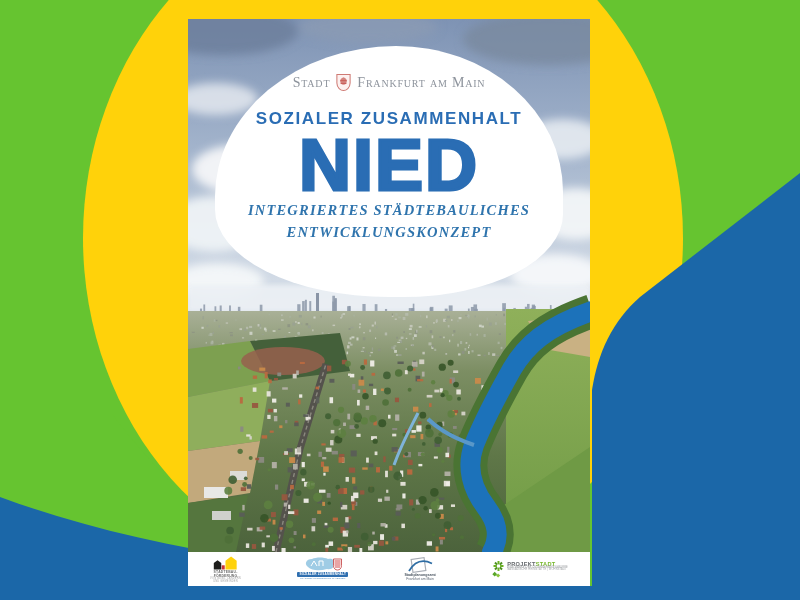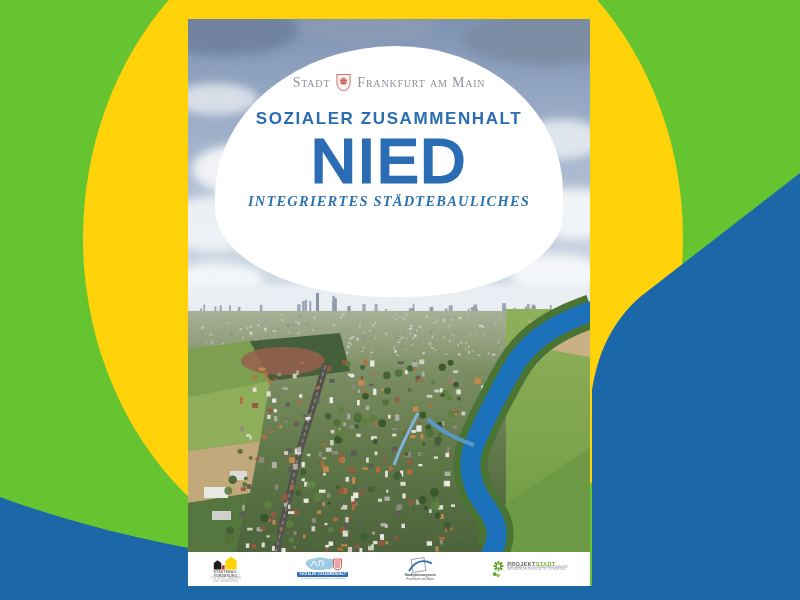--- a/index.html
+++ b/index.html
@@ -8,21 +8,21 @@
   .cover{position:absolute;left:188px;top:19px;width:402px;height:567px;background:#fdba74;overflow:hidden;}
   .photo{position:absolute;left:0;top:0;width:402px;height:533px;display:block;}
   
   .blob{position:absolute;left:27px;top:27px;width:348px;height:251px;background:#ffffff;
         border-radius:52% 48% 46% 50% / 60% 58% 33% 35%;
         display:flex;flex-direction:column;align-items:center;text-align:center;}
   .citylogo{margin-top:27px;display:flex;align-items:center;gap:5px;
             font-family:"Liberation Serif",serif;font-variant:small-caps;
             color:#8d939c;font-size:14px;letter-spacing:.8px;}
   .program{margin-top:17px;font-weight:bold;color:#2a6db4;font-size:17px;letter-spacing:1.6px;}
-  .bigtitle{margin-top:2px;font-weight:normal;color:#2a6db4;font-size:62px;line-height:.96;
+  .bigtitle{margin-top:2px;font-weight:bold;color:#2a6db4;font-size:72px;line-height:.96;
             letter-spacing:2px;-webkit-text-stroke:3px #2a6db4;}
   .subtitle{font-family:"Liberation Serif",serif;font-style:italic;font-weight:600;
             color:#2f74ad;font-size:14.5px;letter-spacing:1.2px;line-height:1.5;}
   
   .footer{position:absolute;left:0;top:533px;width:402px;height:34px;background:#fff;
           display:flex;align-items:center;justify-content:space-between;padding:0 22px;box-sizing:border-box;}
   .lg{display:flex;flex-direction:column;align-items:center;line-height:1.1;}
   .lg small{display:block;}
   .t1{font-size:3.4px;color:#6e6e6e;font-weight:bold;letter-spacing:.2px;}
   .t2{font-size:2.6px;color:#a5a5a5;letter-spacing:.2px;}
@@ -807,20 +807,21 @@
           <path d="M2,1.5 h14 v9 c0,5 -4,8 -7,8 c-3,0 -7,-3 -7,-8 Z" fill="#fdf1f0" stroke="#cf7a74" stroke-width="1.1"></path>
           <path d="M9,4.5 c-3.2,1 -4.2,3.2 -3,6.2 c2,2.2 4,2.2 6,0 c1.2,-3 0.2,-5.2 -3,-6.2" fill="#d4837e"></path>
           <path d="M5.5,8 h7 M6,11 h6" stroke="#c4524e" stroke-width=".8"></path>
         </svg>
         <span>Frankfurt am Main</span>
       </div>
       <div class="program">SOZIALER ZUSAMMENHALT</div>
       <div class="bigtitle">NIED</div>
       <div class="subtitle">
         <span>INTEGRIERTES STÄDTEBAULICHES</span><br>
+        <span>ENTWICKLUNGSKONZEPT</span>
       </div>
     </div>
 
     <div class="footer">
 
       <div class="lg">
         <svg width="28" height="17" viewBox="0 0 30 17">
           <path d="M3,16 L3,9 L7,6 L11,9 L11,16 Z" fill="#1d1d1b"></path>
           <rect x="11.5" y="11.5" width="3.2" height="4.5" fill="#c63336"></rect>
           <path d="M15.5,16 L15.5,6.5 L21.5,2 L27.5,6.5 L27.5,16 Z" fill="#ffd20a"></path>

